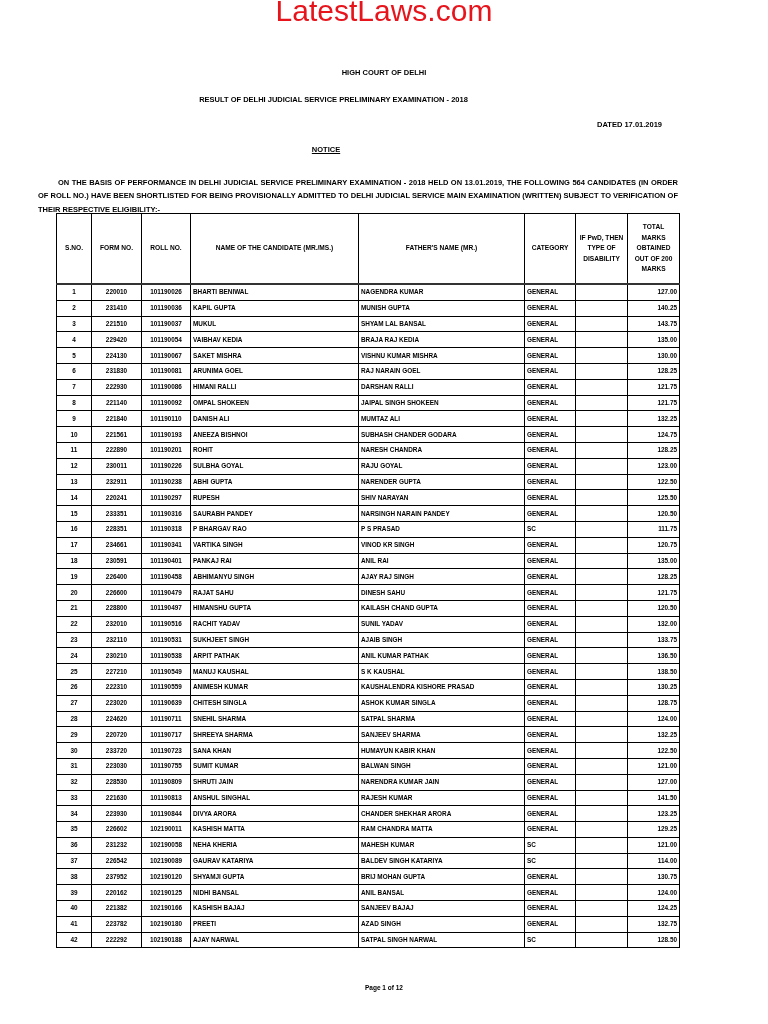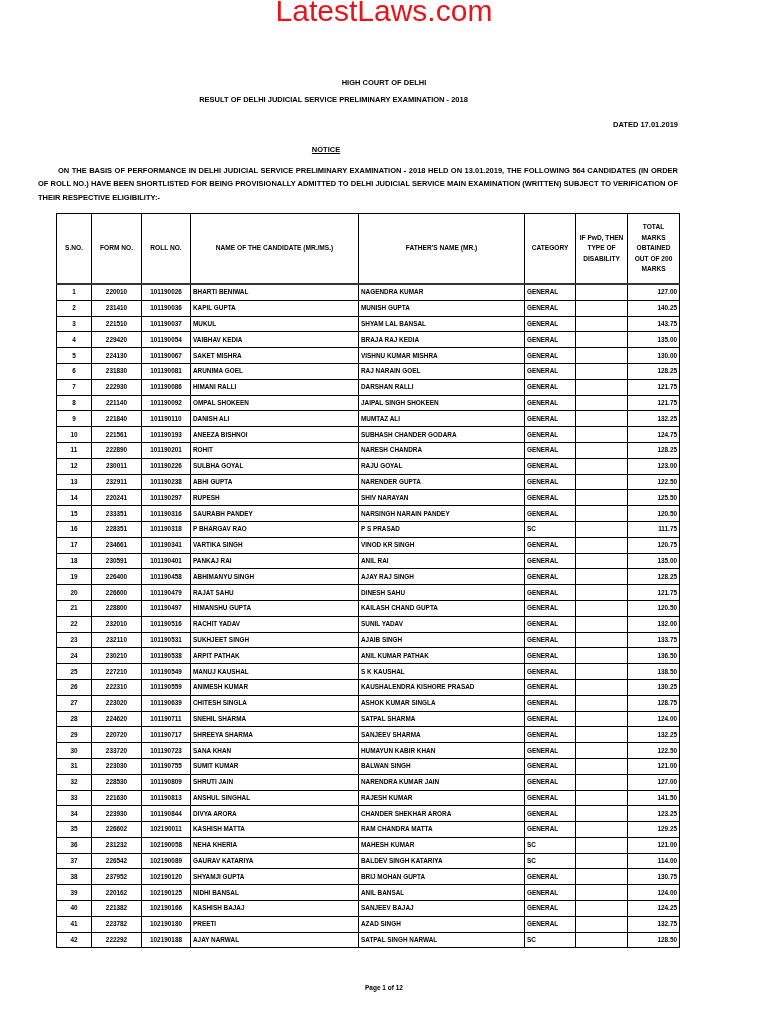--- a/index.html
+++ b/index.html
@@ -1,28 +1,28 @@
 <!DOCTYPE html>
 <html><head>
 <meta charset="utf-8">
 <style>
   html, body { margin: 0; padding: 0; background: #ffffff; }
   body { width: 768px; height: 1024px; position: relative; overflow: hidden;
          font-family: "Liberation Sans", "DejaVu Sans", sans-serif; color: #000; }
   .watermark { position: absolute; top: -6px; left: 0; width: 768px; text-align: center;
                font-family: "Liberation Sans", sans-serif; font-size: 30px; color: #e8141c;
                letter-spacing: 0px; }
-  .court { position: absolute; top: 78px; left: 0; width: 768px; text-align: center;
+  .court { position: absolute; top: 68px; left: 0; width: 768px; text-align: center;
            font-size: 7.5px; font-weight: bold; }
   .result-title { position: absolute; top: 95px; left: 0; width: 667px; text-align: center;
            font-size: 7.5px; font-weight: bold; }
-  .dated { position: absolute; top: 120px; right: 90px; font-size: 7.5px; font-weight: bold; padding-left: 18px; }
+  .dated { position: absolute; top: 120px; right: 106px; font-size: 7.5px; font-weight: bold; padding-left: 18px; }
   .notice { position: absolute; top: 145px; left: 0; width: 652px; text-align: center;
             font-size: 7.5px; font-weight: bold; text-decoration: underline; }
-  .para { position: absolute; top: 164px; left: 38px; width: 640px; font-size: 7.5px;
+  .para { position: absolute; top: 176px; left: 38px; width: 640px; font-size: 7.5px;
           font-weight: bold; line-height: 13.3px; text-align: justify; text-indent: 20px; }
   table.results { position: absolute; top: 213px; left: 56px; width: 623px;
                   border-collapse: collapse; table-layout: fixed; font-size: 6.4px; font-weight: bold; }
   table.results th, table.results td { border: 1px solid #000; padding: 0 2px; overflow: hidden;
                   white-space: nowrap; }
   table.results th { height: 69px; text-align: center; white-space: normal; font-size: 6.6px;
                      line-height: 10.5px; border-bottom: 2px solid #333; }
   table.results td { height: 14.8px; line-height: 14px; }
   td.c { text-align: center; }
   td.r { text-align: right; }

